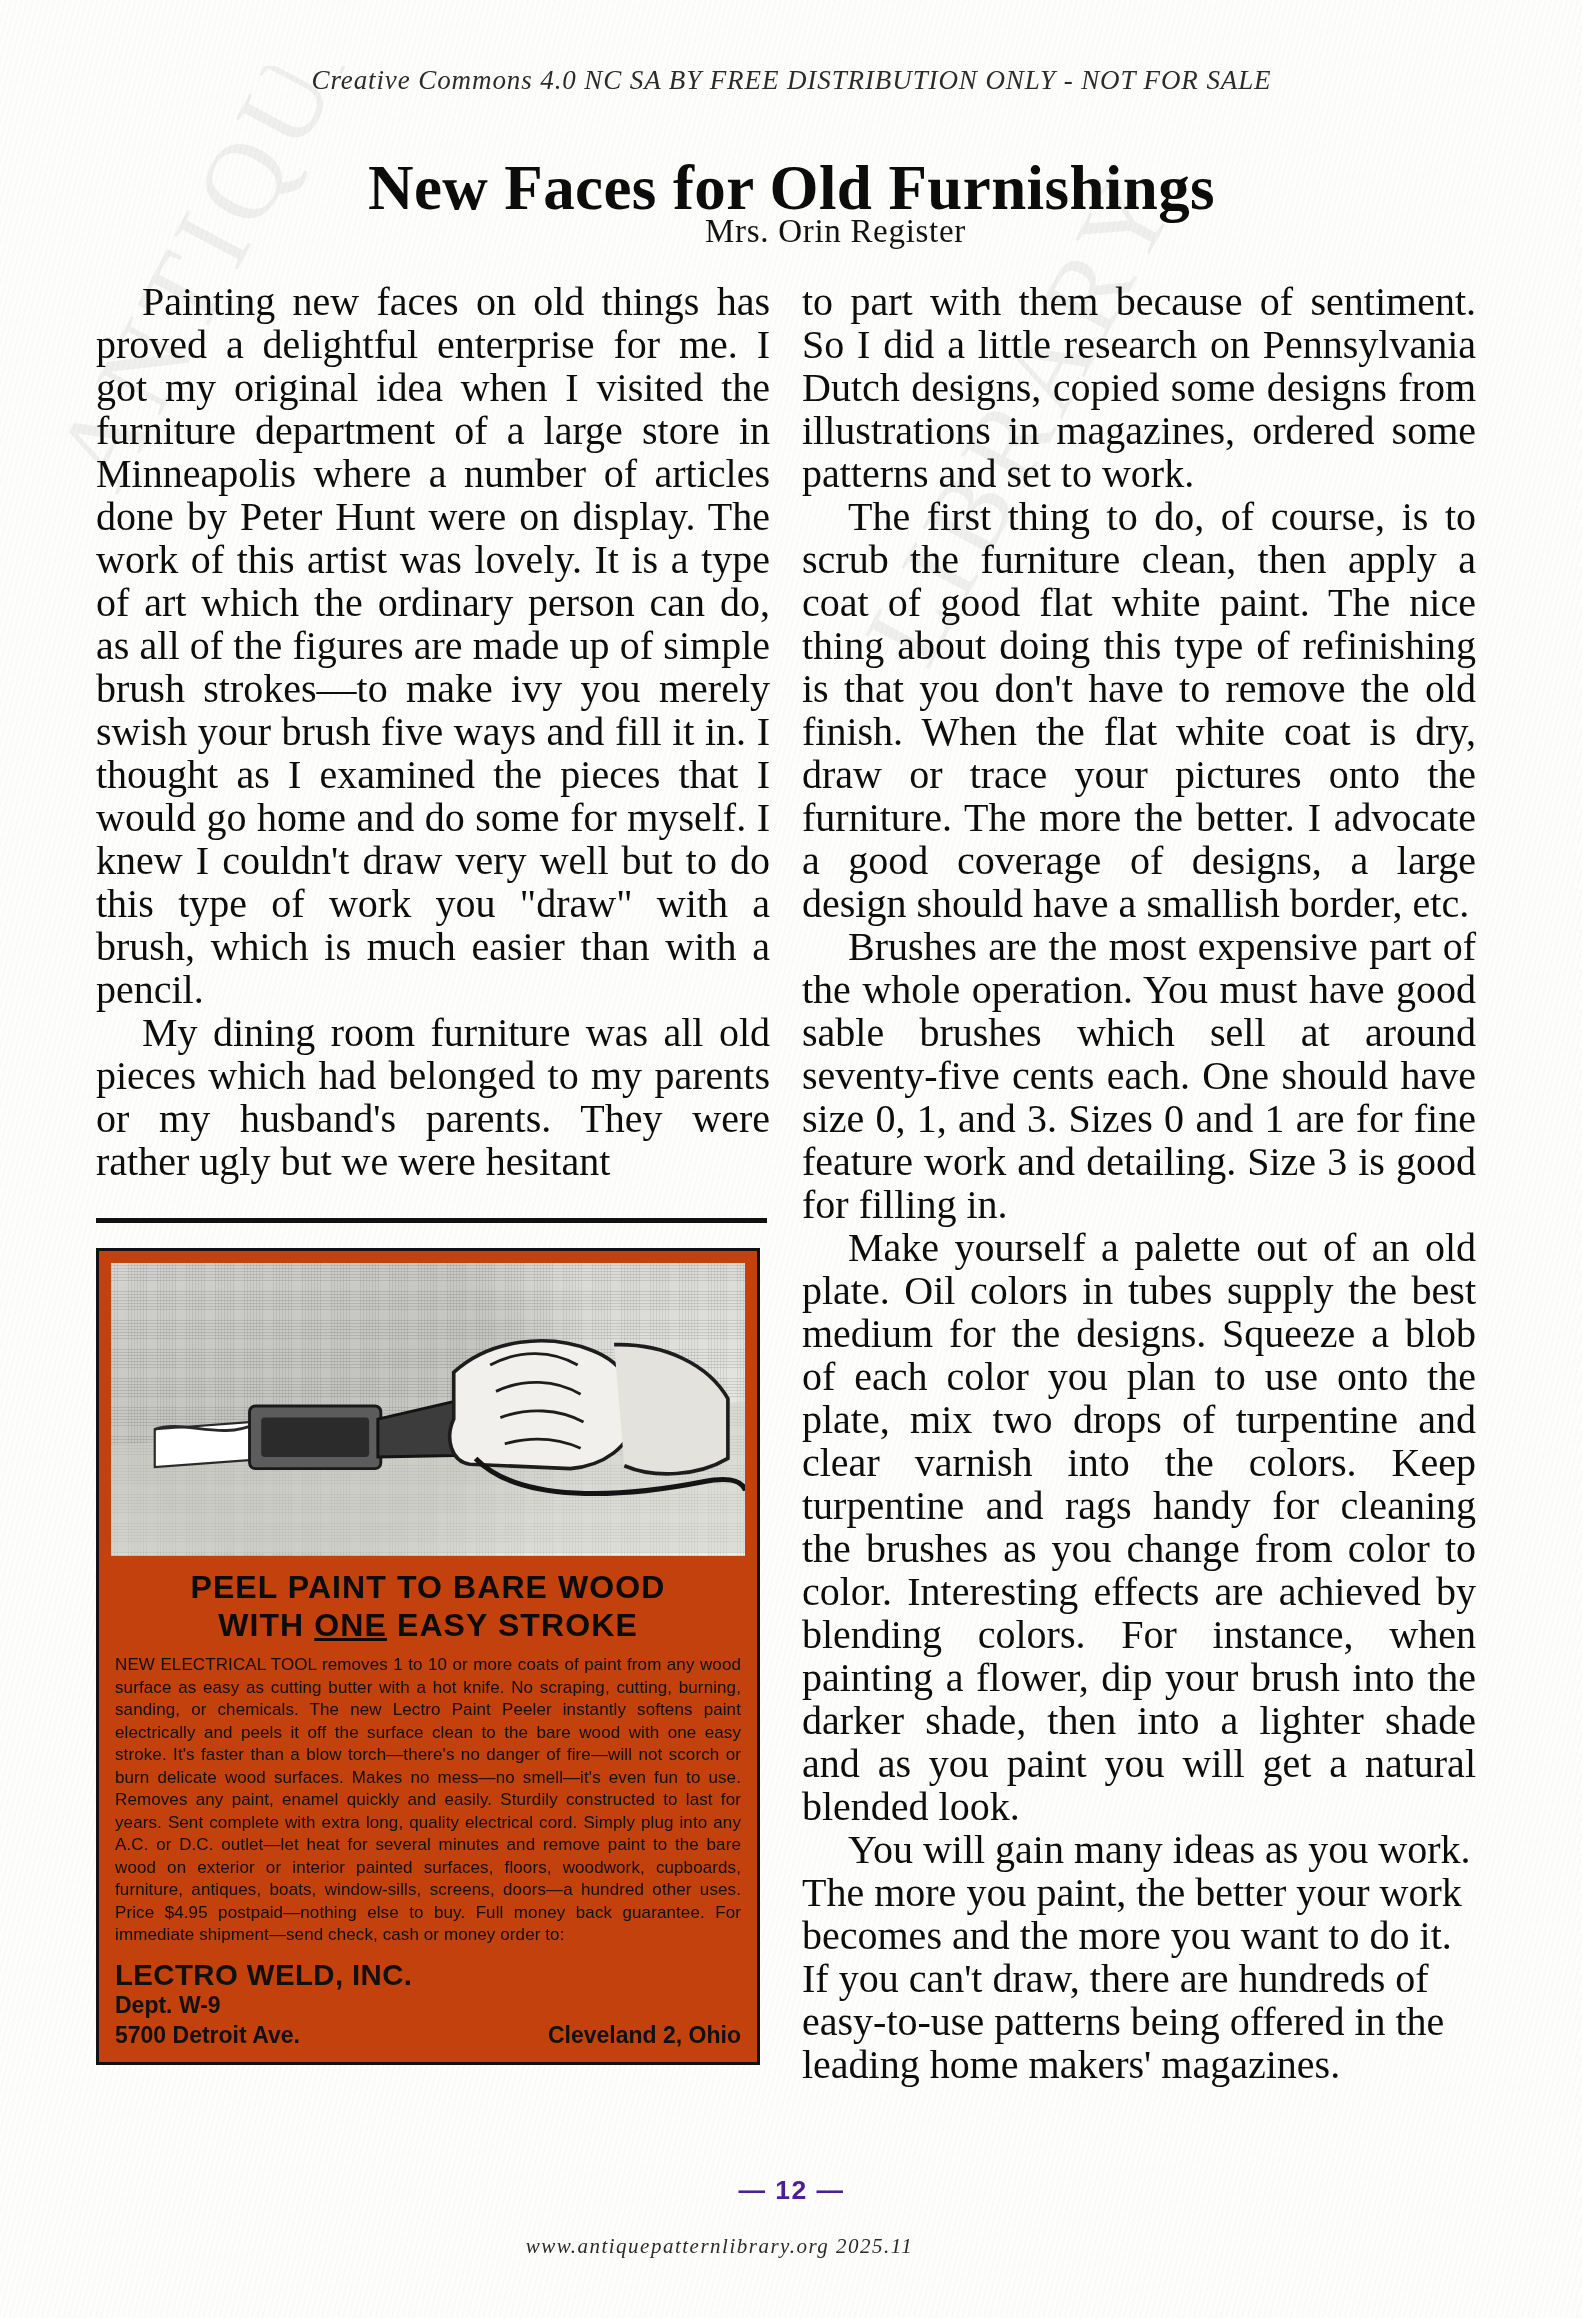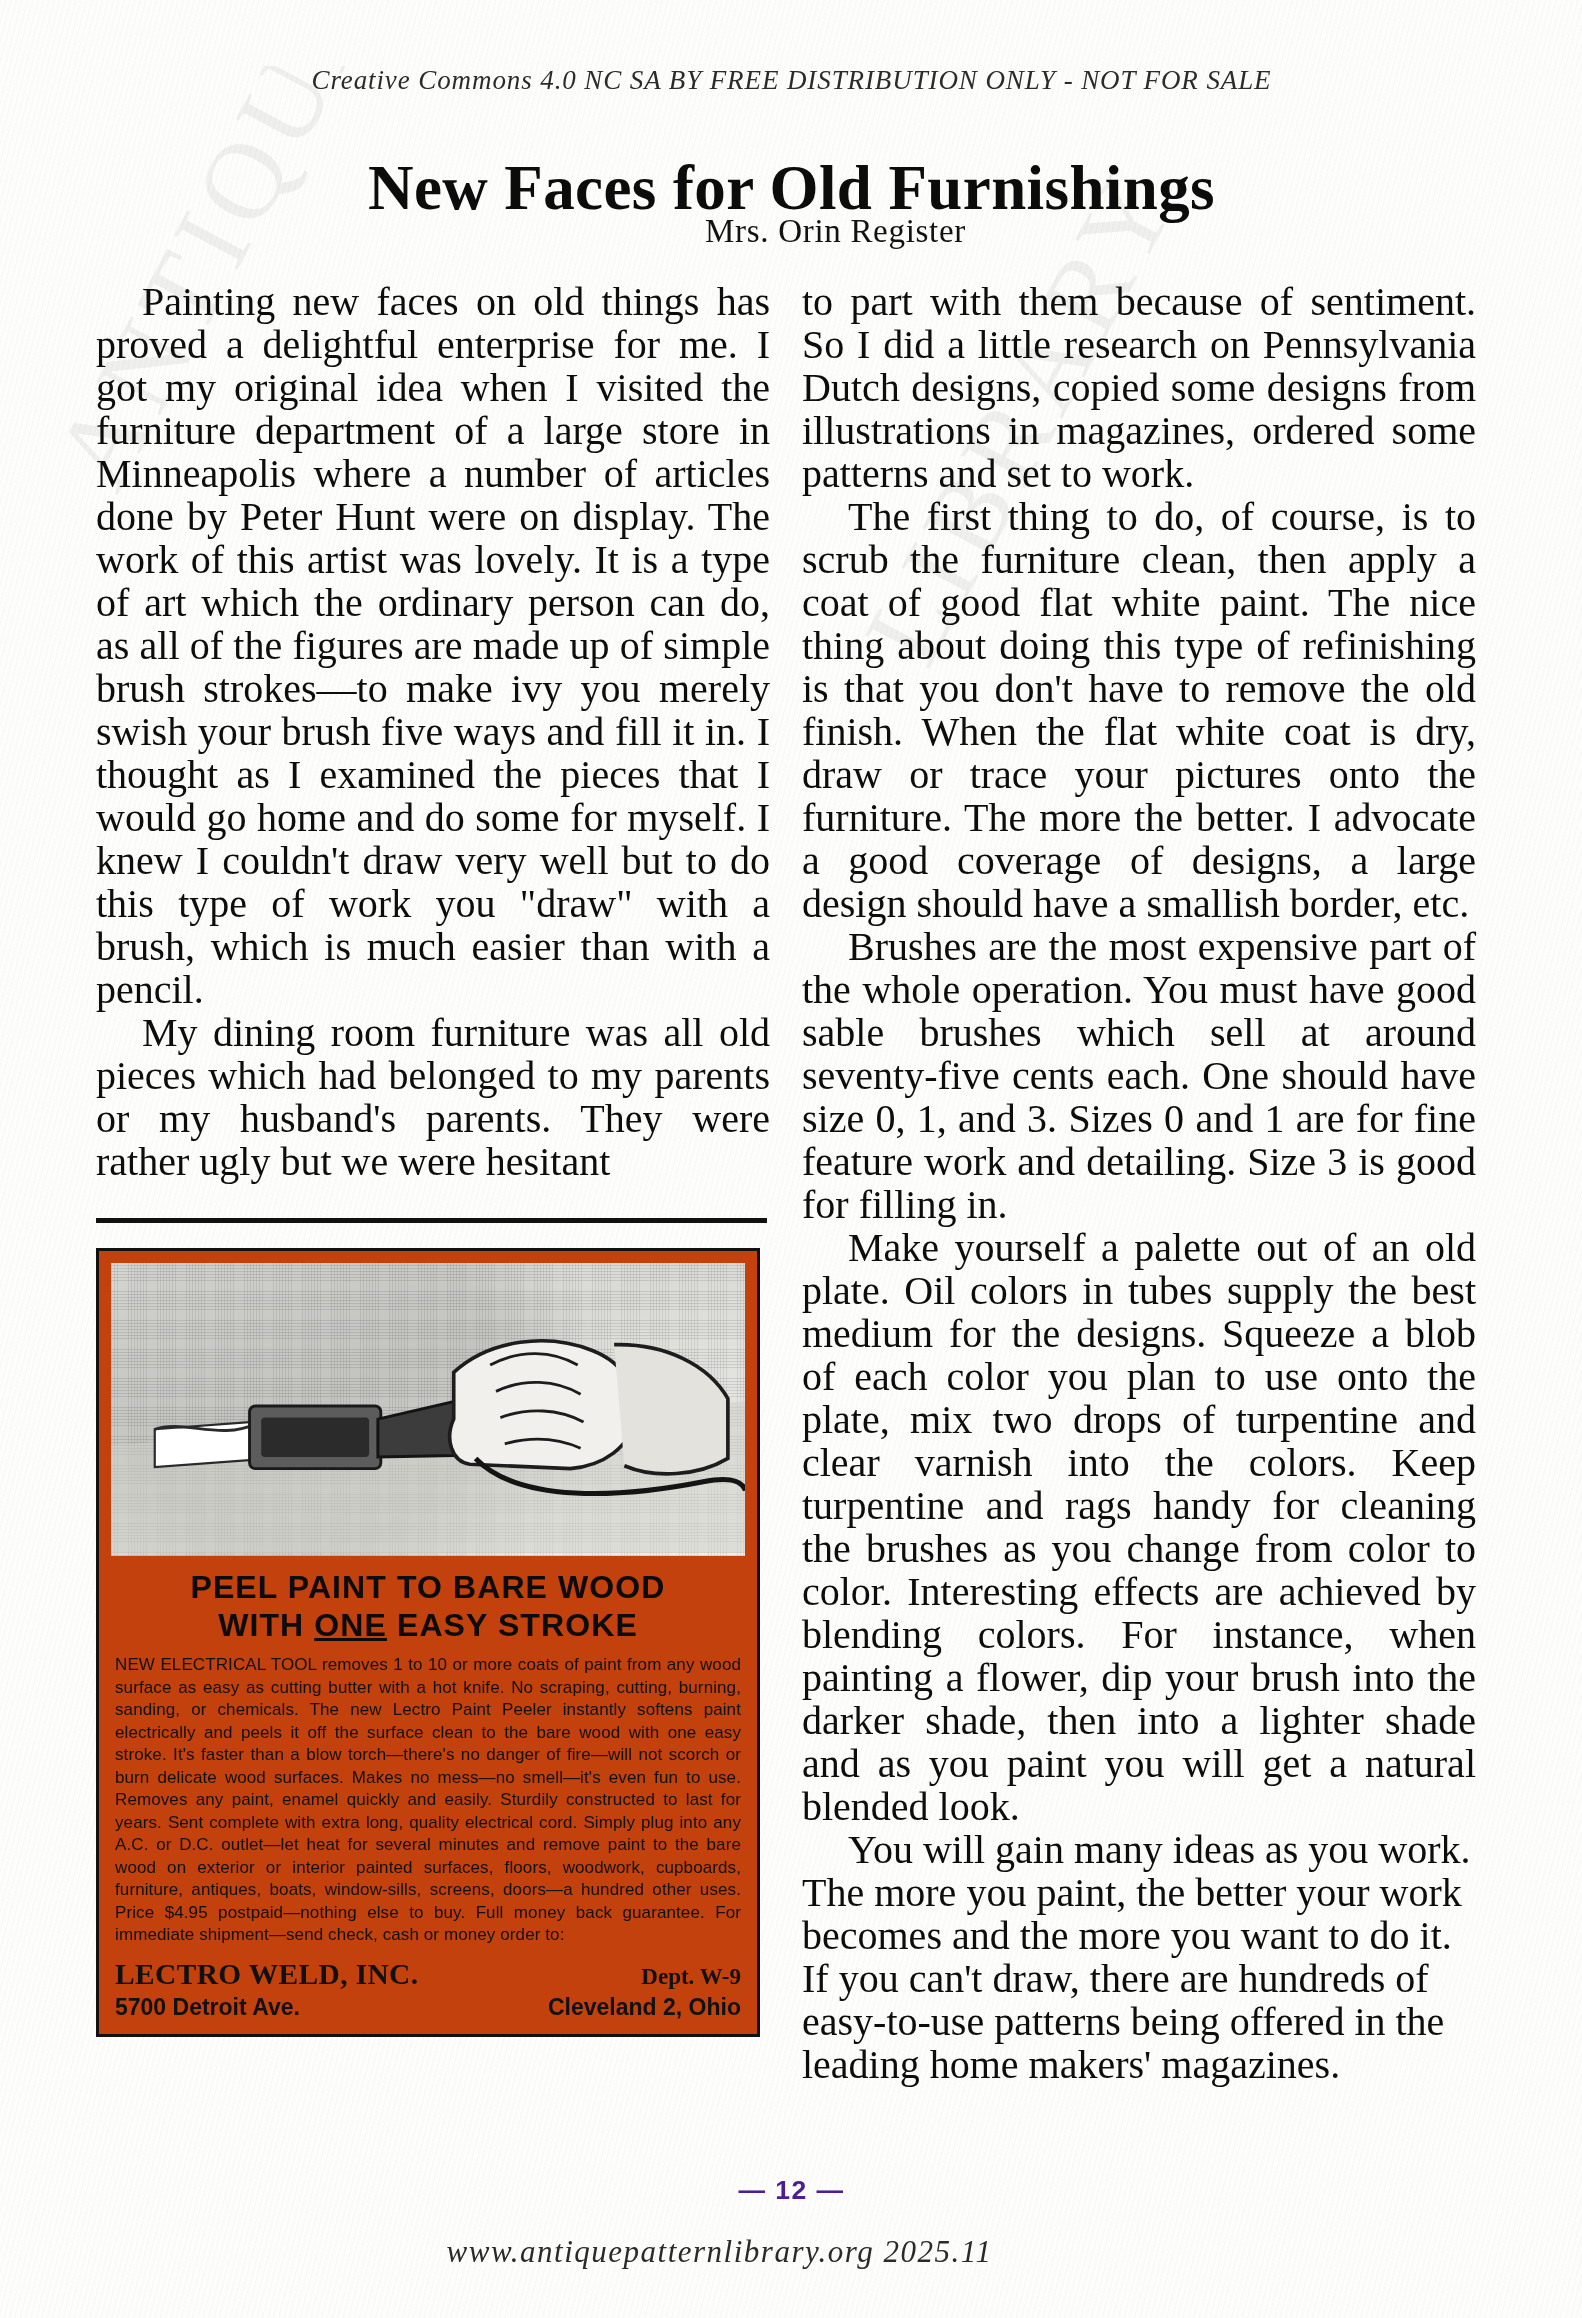--- a/index.html
+++ b/index.html
@@ -176,21 +176,22 @@
     text-align: justify;
     color: #111;
     margin: 10.3px 16px 4.4px 16px;
   }
 
   .ad-company {
     display: flex;
     align-items: baseline;
     justify-content: space-between;
     margin: 11.8px 16px 0 16px;
-    font-family: Liberation Serif, serif;
+    font-family: Liberation Sans, sans-serif;
+    flex-direction: column;
   }
   .ad-company .name {
     font-weight: bold;
     font-size: 29.4px;
     letter-spacing: 0.4px;
   }
   .ad-company .dept {
     font-weight: bold;
     font-size: 23px;
   }
@@ -218,21 +219,21 @@
   }
 
   .footer-url {
     position: absolute;
     left: 0;
     top: 2234px;
     width: 1439px;
     text-align: center;
     font-family: "Liberation Serif", serif;
     font-style: italic;
-    font-size: 31px;
+    font-size: 21px;
     letter-spacing: 1.5px;
     color: #2a2a2a;
   }
 </style>
 </head>
 <body>
 
 <div class="page">
 
   <div class="paper-texture"></div>

